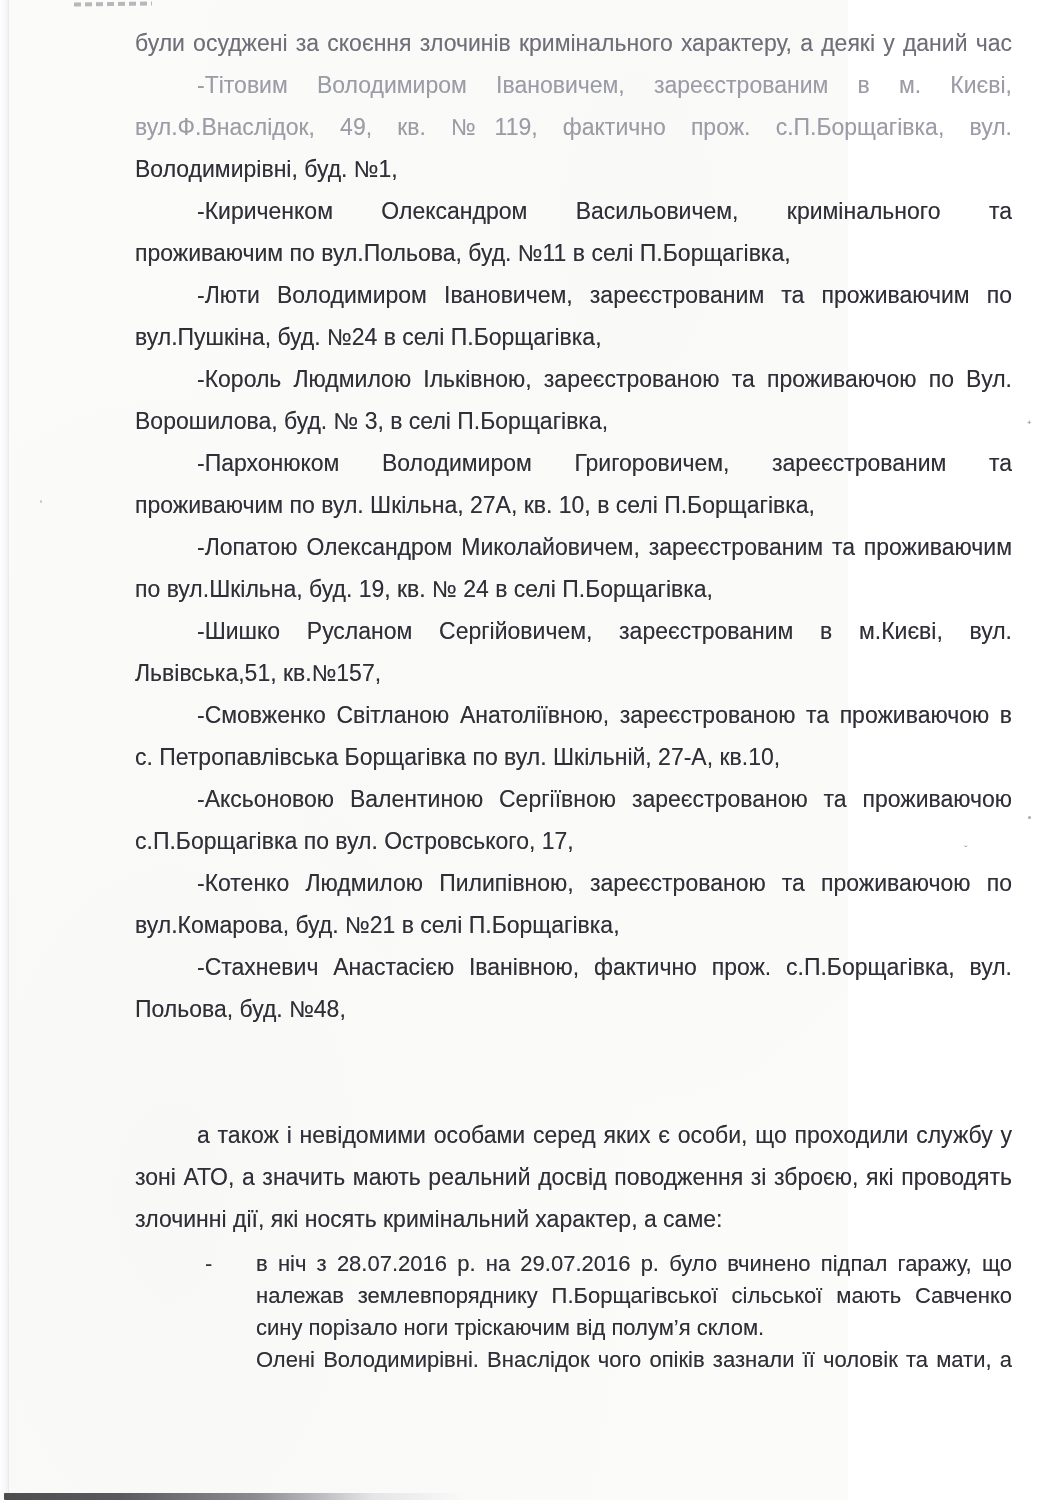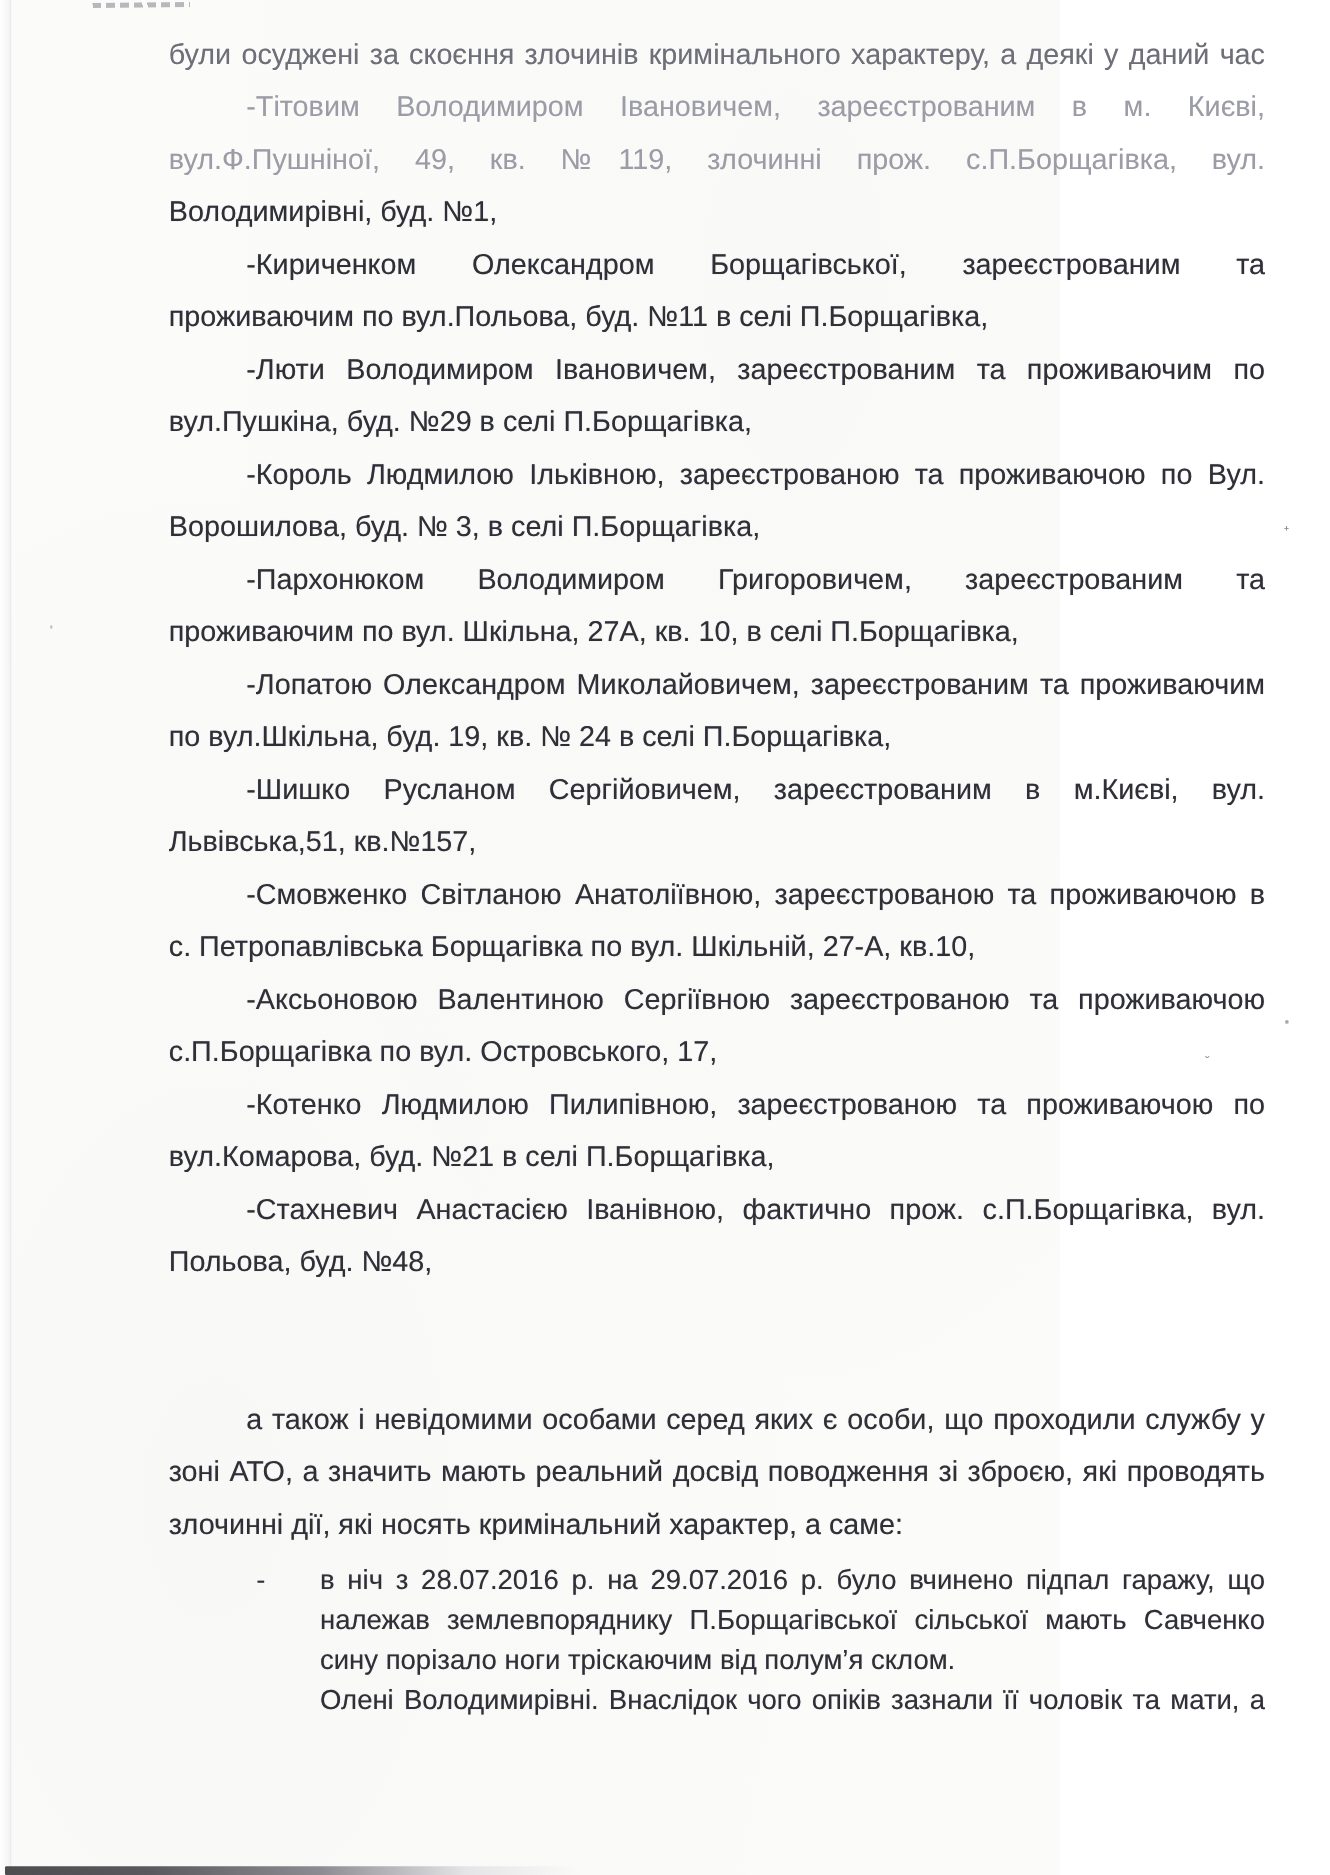--- a/index.html
+++ b/index.html
@@ -97,30 +97,30 @@
 <body>
 
 <div id="document-page">
 
   <div id="text-block">
       <div class="para">
         <div class="line j tone-dim">були осуджені за скоєння злочинів кримінального характеру, а деякі у даний час</div>
       </div>
       <div class="para">
         <div class="line j ind tone-faded">-Тітовим Володимиром Івановичем, зареєстрованим в м. Києві,</div>
-        <div class="line j tone-faded">вул.Ф.Пушніної, 49, кв. №119, злочинні прож. с.П.Борщагівка, вул.</div>
+        <div class="line j tone-faded">вул.Ф.Внаслідок, 49, кв. №119, фактично прож. с.П.Борщагівка, вул.</div>
         <div class="line tone-normal">Володимирівні, буд. №1,</div>
       </div>
       <div class="para">
-        <div class="line j ind tone-normal">-Кириченком Олександром Борщагівської, зареєстрованим та</div>
+        <div class="line j ind tone-normal">-Кириченком Олександром Васильовичем, кримінального та</div>
         <div class="line tone-normal">проживаючим по вул.Польова, буд. №11 в селі П.Борщагівка,</div>
       </div>
       <div class="para">
         <div class="line j ind tone-normal">-Люти Володимиром Івановичем, зареєстрованим та проживаючим по</div>
-        <div class="line tone-normal">вул.Пушкіна, буд. №29 в селі П.Борщагівка,</div>
+        <div class="line tone-normal">вул.Пушкіна, буд. №24 в селі П.Борщагівка,</div>
       </div>
       <div class="para">
         <div class="line j ind tone-normal">-Король Людмилою Ільківною, зареєстрованою та проживаючою по Вул.</div>
         <div class="line tone-normal">Ворошилова, буд. № 3, в селі П.Борщагівка,</div>
       </div>
       <div class="para">
         <div class="line j ind tone-normal">-Пархонюком Володимиром Григоровичем, зареєстрованим та</div>
         <div class="line tone-normal">проживаючим по вул. Шкільна, 27А, кв. 10, в селі П.Борщагівка,</div>
       </div>
       <div class="para">

